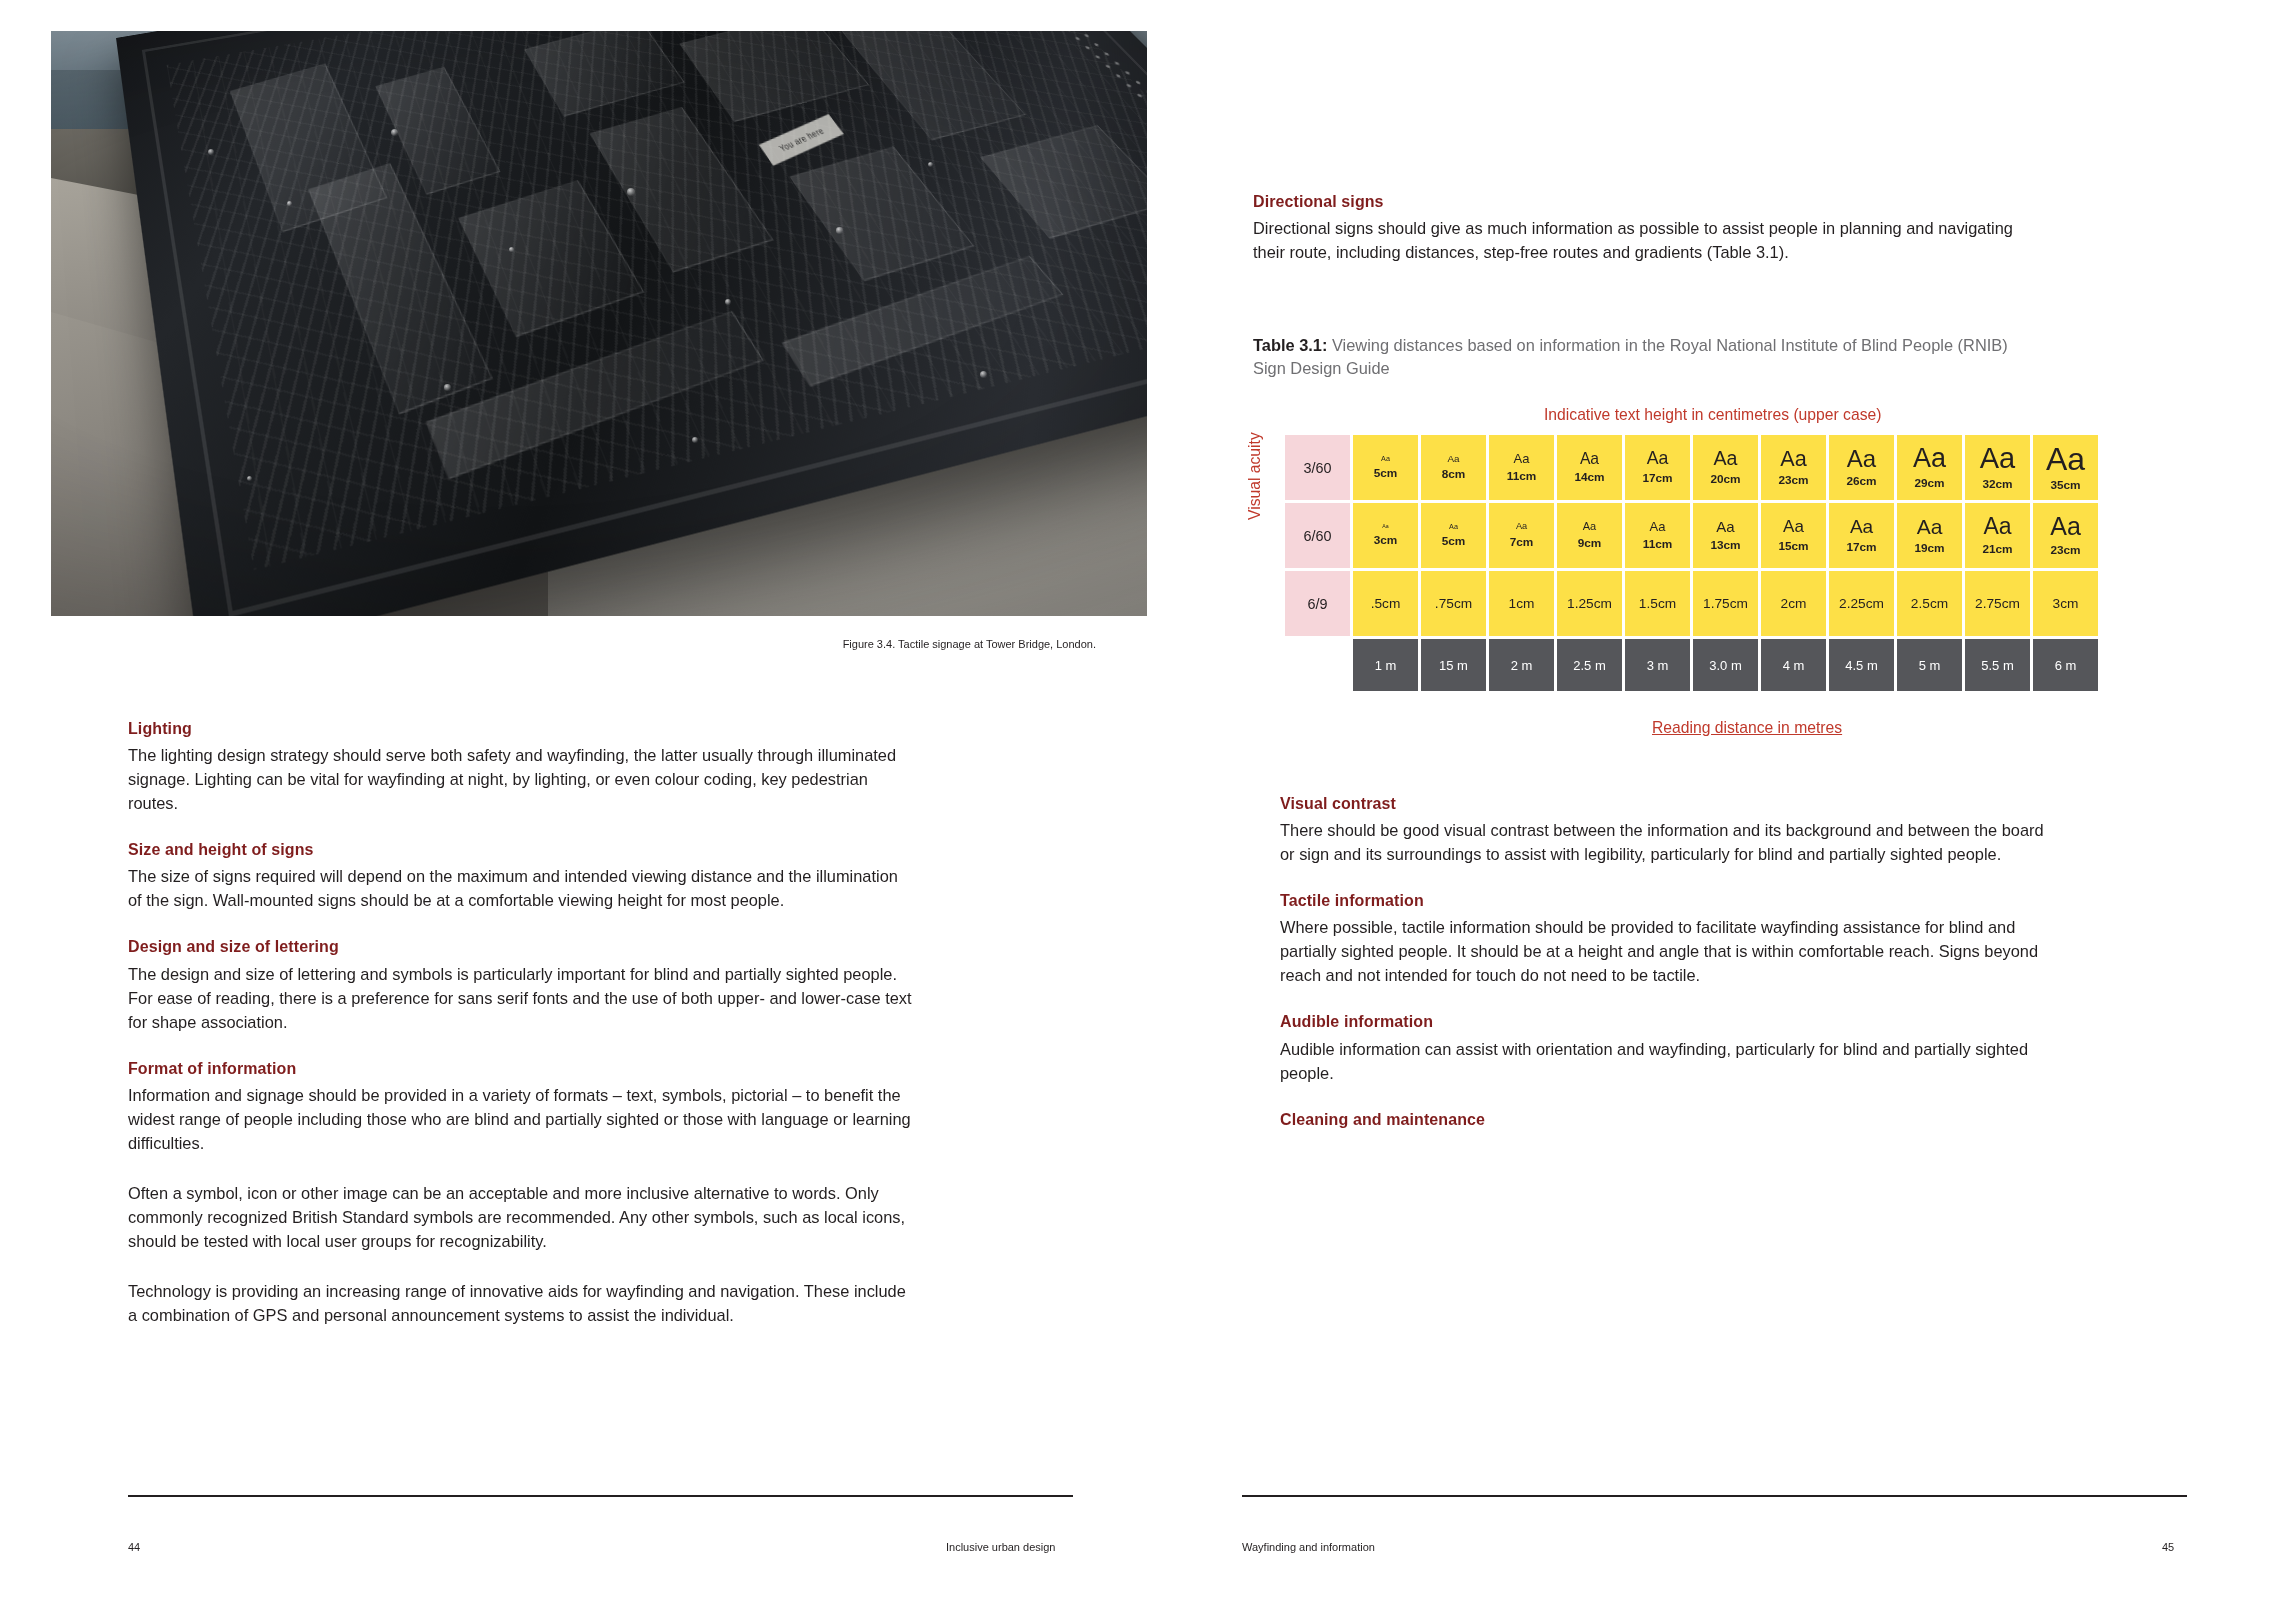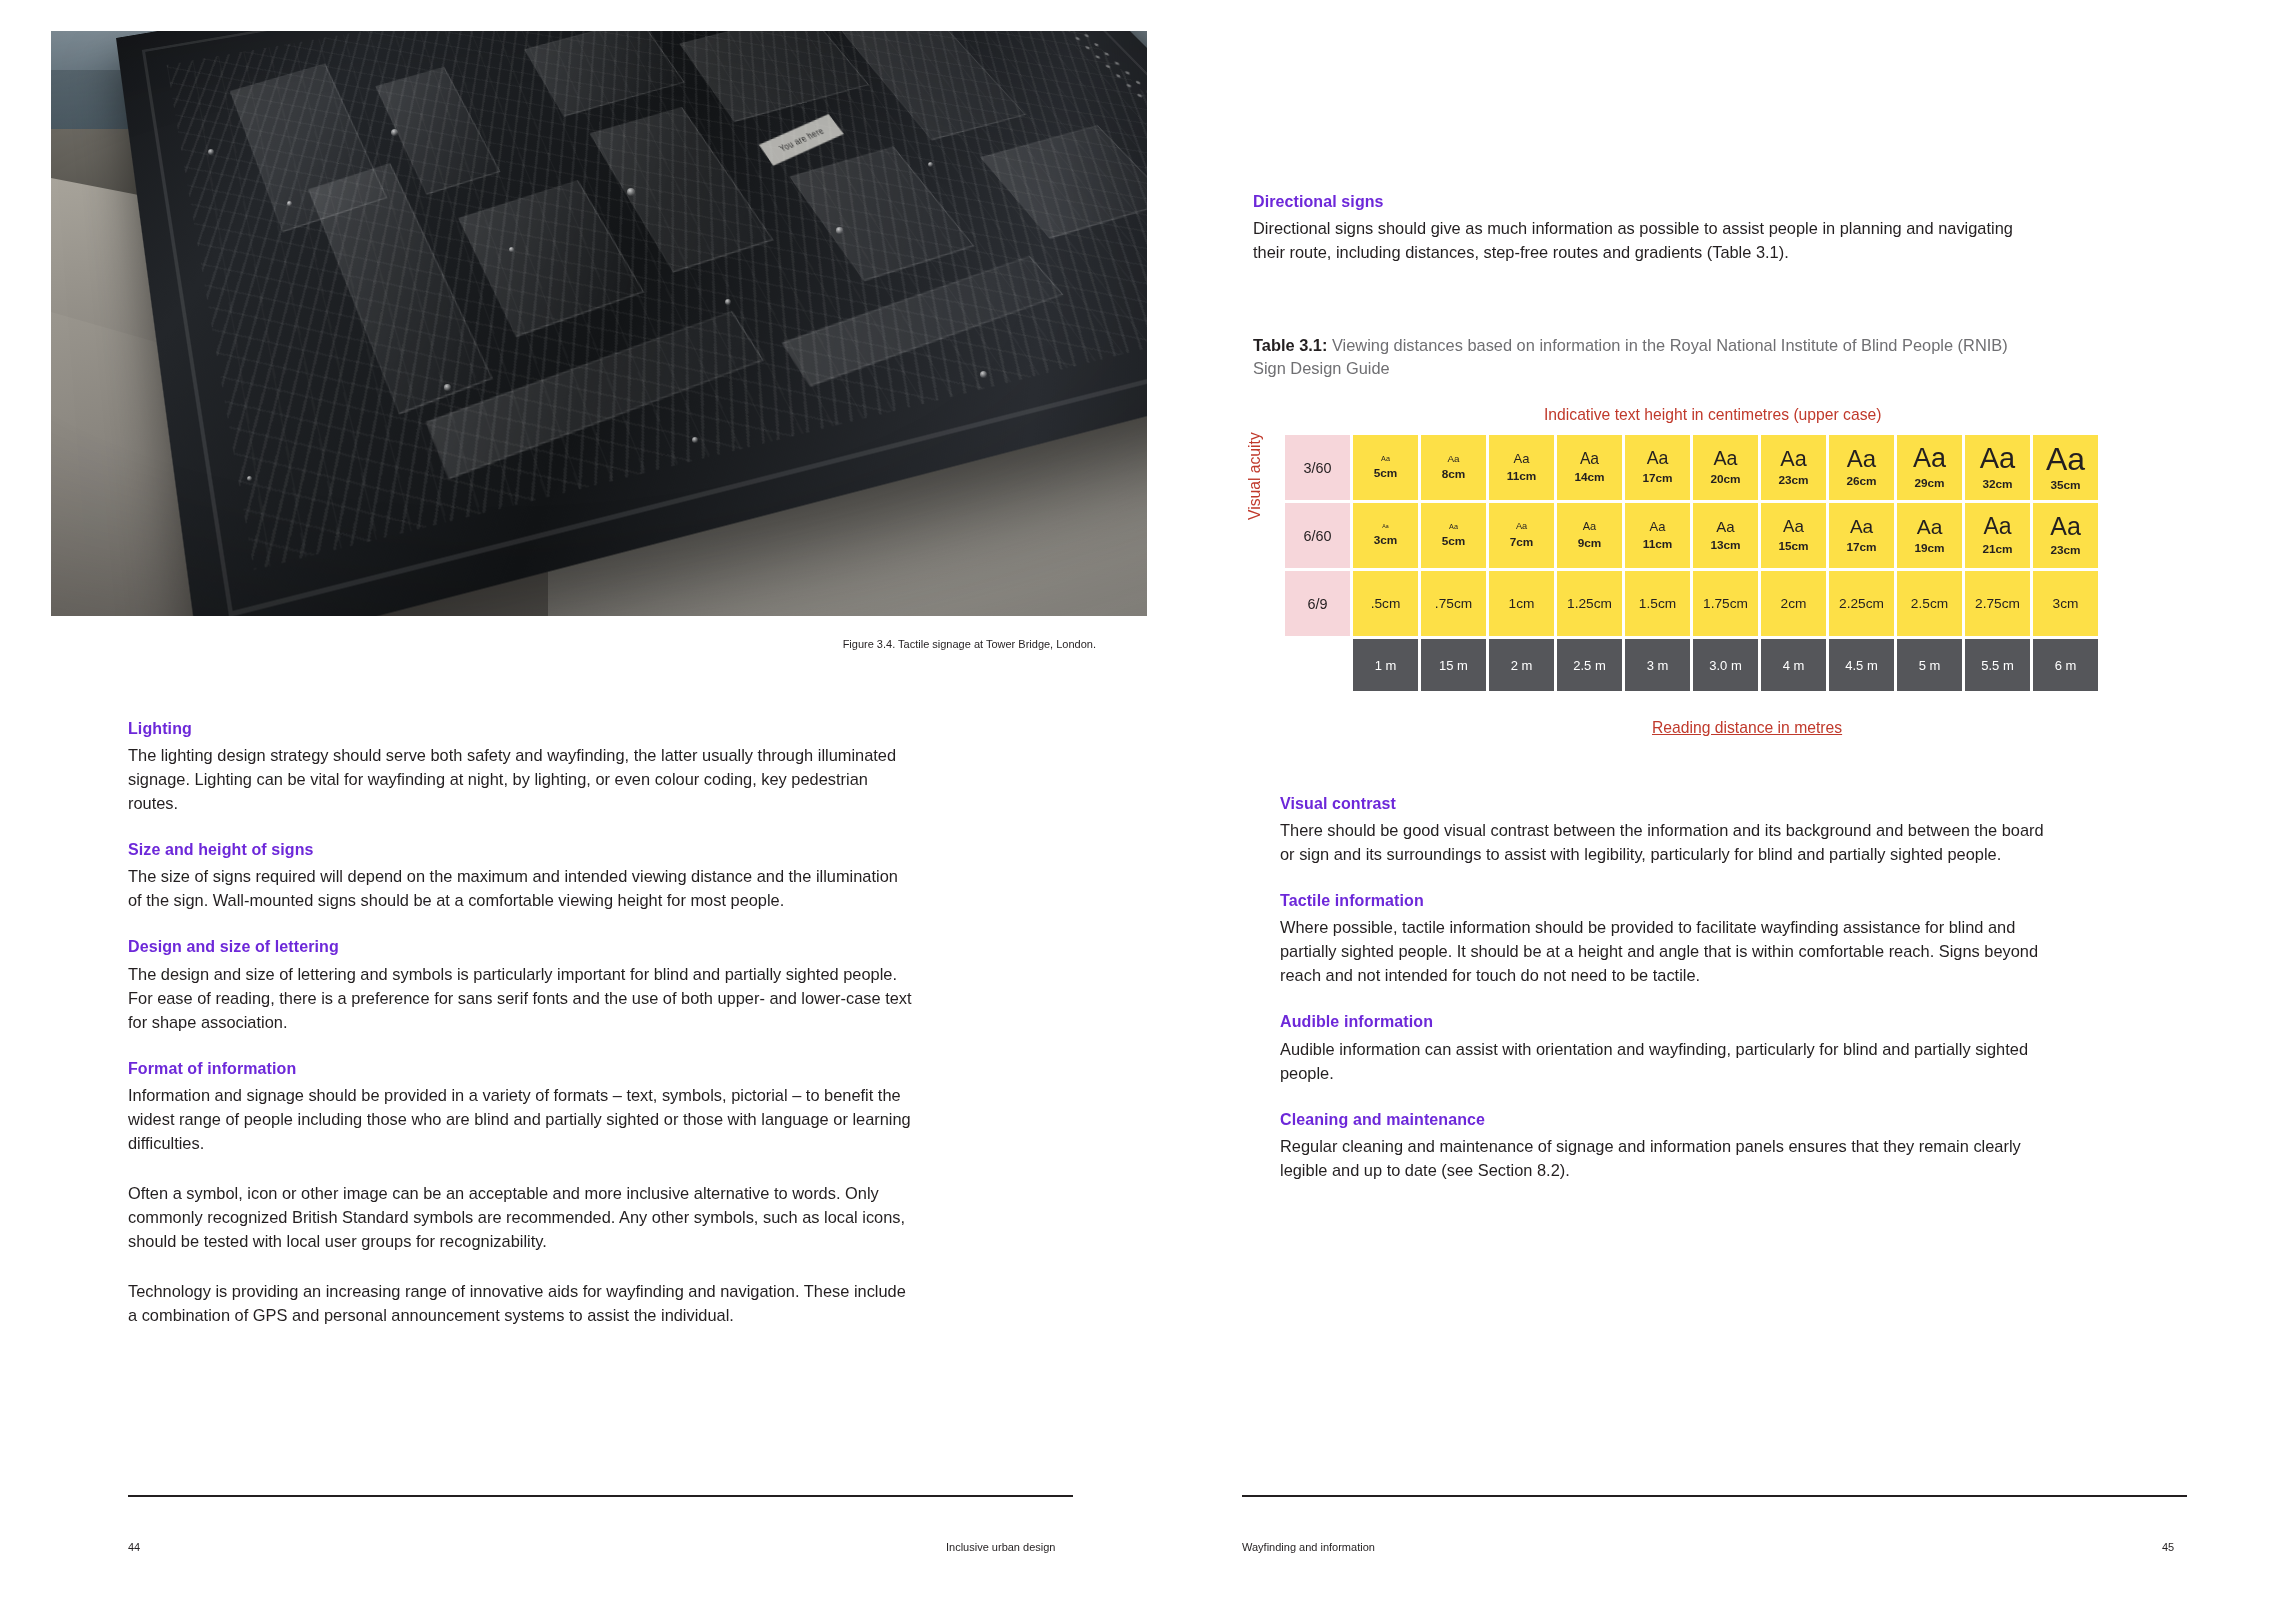--- a/index.html
+++ b/index.html
@@ -107,21 +107,21 @@
 
   .col-left {
     position:absolute; left:128px; top:720px; width:785px;
   }
   .col-right {
     position:absolute; left:1253px; top:196px; width:772px;margin-left:27px;
   }
 
   h3.sub {
     margin:0 0 5.2px 0;
-    font-size:16px; font-weight:bold; color:#6d28d9; letter-spacing:0.1px;
+    font-size:16px; font-weight:bold; color:#7f1d1d; letter-spacing:0.1px;
   }
   p.body {
     margin:0 0 26px 0;
     font-size:16.4px; line-height:24px; color:#231f20;
   }
   .block { margin-bottom:0; }
   .block + .block { margin-top:0; }
 
   
   .rp-top { position:absolute; left:1253px; top:193px; width:772px; }
@@ -512,21 +512,20 @@
     <div class="block">
       <h3 class="sub">Tactile information</h3>
       <p class="body">Where possible, tactile information should be provided to facilitate wayfinding assistance for blind and partially sighted people. It should be at a height and angle that is within comfortable reach. Signs beyond reach and not intended for touch do not need to be tactile.</p>
     </div>
     <div class="block">
       <h3 class="sub">Audible information</h3>
       <p class="body">Audible information can assist with orientation and wayfinding, particularly for blind and partially sighted people.</p>
     </div>
     <div class="block">
       <h3 class="sub">Cleaning and maintenance</h3>
-      <p class="body">Regular cleaning and maintenance of signage and information panels ensures that they remain clearly legible and up to date (see Section 8.2).</p>
     </div>
   </div>
 
   <div class="rule right"></div>
   <div class="folio r-txt">Wayfinding and information</div>
   <div class="folio r-num">45</div>
 
 </div>
 
 

